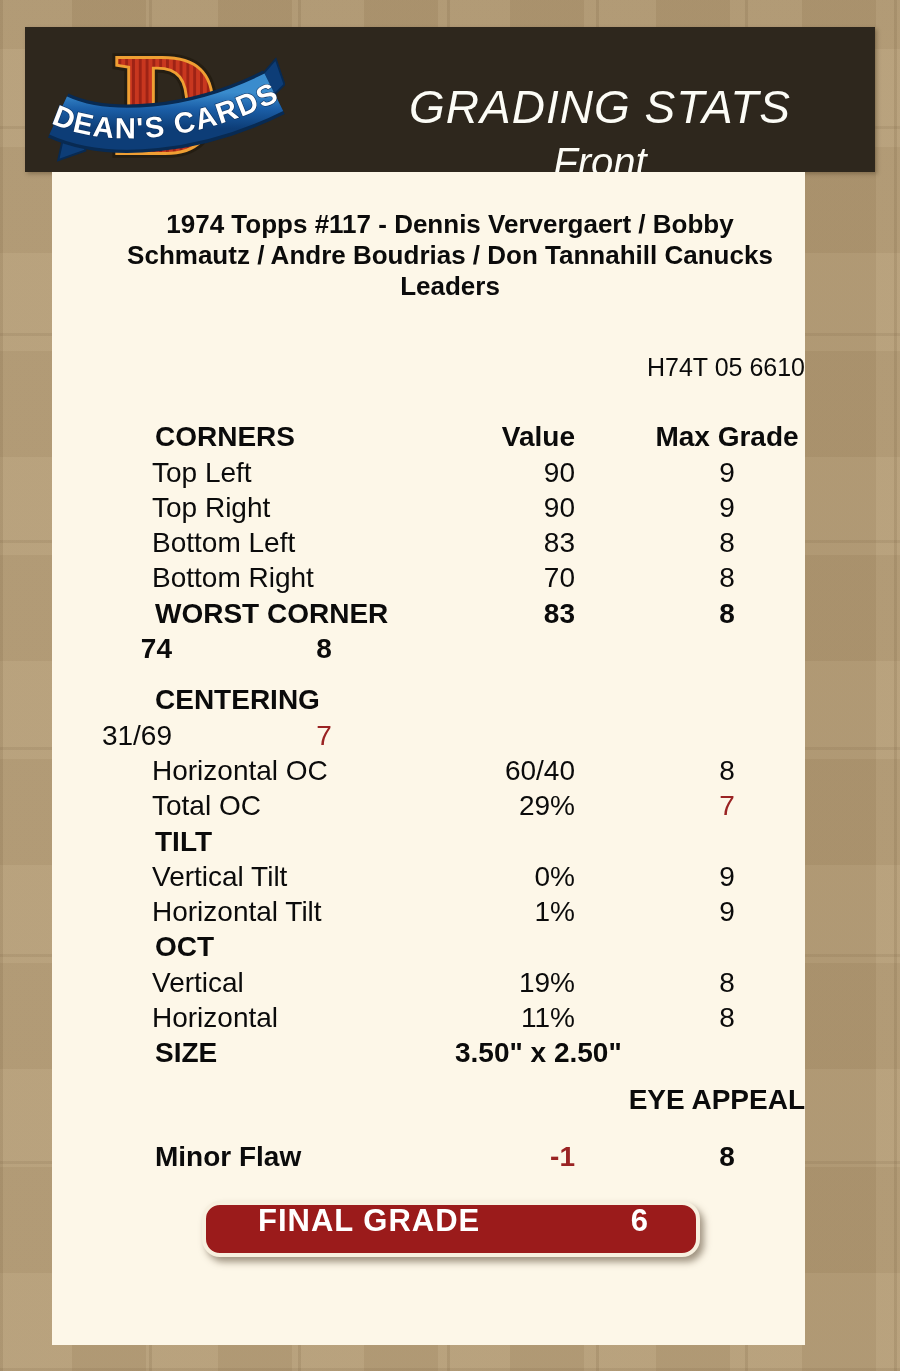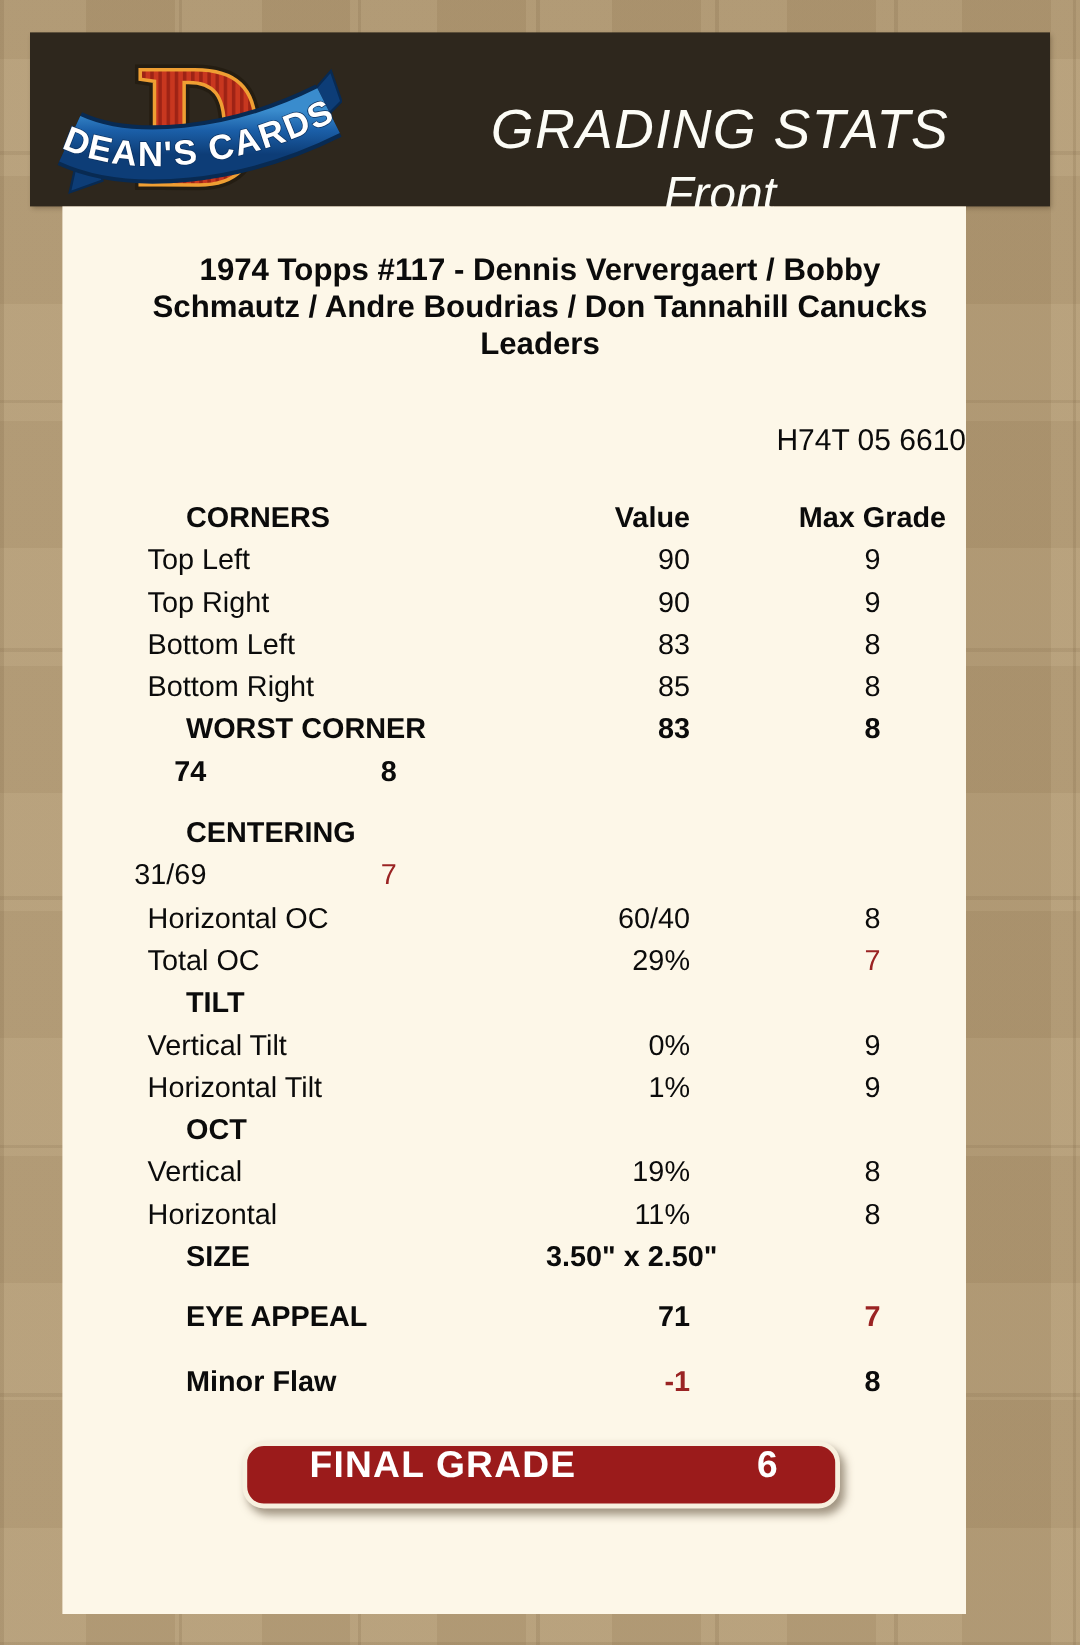--- a/index.html
+++ b/index.html
@@ -49,23 +49,23 @@
     position:absolute;top:37px;left:58px;width:680px;
     font-size:26px;font-weight:bold;line-height:31px;text-align:center;
   }
   .card-code{
     position:absolute;top:181px;left:0;width:100%;
     font-size:25px;text-align:right;
   }
 
   
   .stats-table{position:absolute;top:246px;left:0;width:100%;}
-  .stat-row{display:flex;align-items:flex-start;height:35.3px;font-size:24px;}
+  .stat-row{display:flex;align-items:flex-end;height:35.3px;font-size:28px;}
   .stat-label{flex:0 0 403px;box-sizing:border-box;padding-left:103px;white-space:nowrap;}
-  .stat-row.item .stat-label{padding-left:71px;}
+  .stat-row.item .stat-label{padding-left:100px;}
   .stat-row.bold{font-weight:bold;}
   .stat-value{flex:0 0 120px;text-align:right;white-space:nowrap;}
   .stat-grade{flex:0 0 304px;text-align:center;}
   .stat-row.item .stat-value,.stat-row.item .stat-grade{font-weight:normal;}
   .red-num{color:var(--red);font-weight:bold;}
 
   
   .final-grade-btn{
     position:absolute;left:150px;top:1029px;width:498px;height:56px;
     box-sizing:border-box;border:4px solid var(--btn-ring);border-radius:18px;
@@ -143,21 +143,21 @@
           <span class="stat-value">90</span>
           <span class="stat-grade">9</span>
         </div>
         <div class="stat-row item">
           <span class="stat-label">Bottom Left</span>
           <span class="stat-value">83</span>
           <span class="stat-grade">8</span>
         </div>
         <div class="stat-row item">
           <span class="stat-label">Bottom Right</span>
-          <span class="stat-value">85</span>
+          <span class="stat-value">70</span>
           <span class="stat-grade">8</span>
         </div>
         <div class="stat-row bold">
           <span class="stat-label">WORST CORNER</span>
           <span class="stat-value">83</span>
           <span class="stat-grade">8</span>
         </div>
         <div class="stat-row bold">
           <span class="stat-value">74</span>
           <span class="stat-grade">8</span>
@@ -209,21 +209,21 @@
         <div class="stat-row item">
           <span class="stat-label">Horizontal</span>
           <span class="stat-value">11%</span>
           <span class="stat-grade">8</span>
         </div>
         <div class="stat-row bold">
           <span class="stat-label">SIZE</span>
           <span class="stat-value">3.50" x 2.50"</span>
           <span class="stat-grade"></span>
         </div>
-        <div class="stat-row bold" style="margin-top: 15px;">
+        <div class="stat-row bold" style="margin-top: 15px; flex-direction: column;">
           <span class="stat-label">EYE APPEAL</span>
           <span class="stat-value">71</span>
           <span class="stat-grade red-num">7</span>
         </div>
         <div class="stat-row bold" style="margin-top: 18px;">
           <span class="stat-label">Minor Flaw</span>
           <span class="stat-value red-num">-1</span>
           <span class="stat-grade">8</span>
         </div>
       </div>

